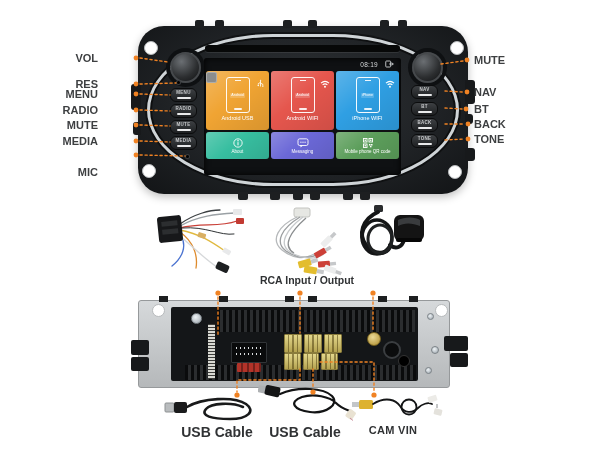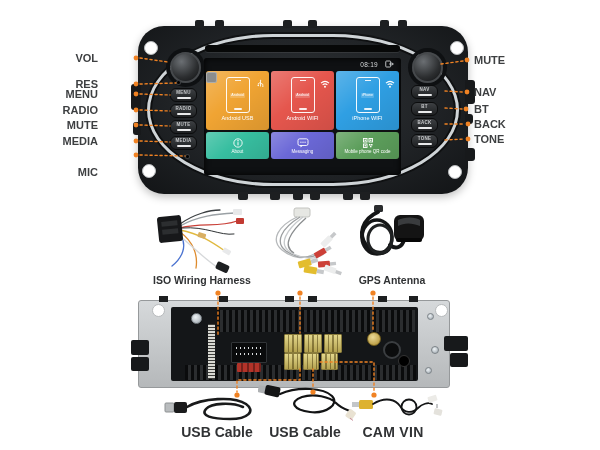--- a/index.html
+++ b/index.html
@@ -6,21 +6,21 @@
   #canvas{position:relative;width:568px;height:450px;background:#ffffff;overflow:hidden;
           font-family:"Liberation Sans",sans-serif;}
   .abs{position:absolute;}
 
   
   .co{position:absolute;font-size:11px;font-weight:600;color:#3d3f41;height:14px;line-height:14px;z-index:10;}
   .co.l{right:470px;text-align:right;}
   .co.r{left:474px;text-align:left;}
   .acc-label{position:absolute;top:274px;width:124px;text-align:center;font-size:10.5px;font-weight:600;color:#303234;z-index:10;}
   .cab-label{position:absolute;top:424px;width:84px;text-align:center;font-size:14px;font-weight:600;color:#303234;z-index:10;}
-  .cab-label.small{font-size:14px;font-weight:700;letter-spacing:.3px;}
+  .cab-label.small{font-size:11px;font-weight:700;letter-spacing:.3px;}
 
   
   #unit{left:138px;top:26px;width:330px;height:168px;z-index:1;
         background:radial-gradient(ellipse at 50% 45%,#303438 0%,#202326 55%,#121416 100%);
         border-radius:26px;box-shadow:0 3px 8px rgba(0,0,0,.25);}
   #trim{position:absolute;left:9px;top:8px;right:9px;bottom:8px;border:3px solid #cfd4d7;
         border-radius:42% / 52%;box-shadow:inset 0 0 0 2px rgba(0,0,0,.55), 0 0 0 2px rgba(0,0,0,.45);}
   .hole{position:absolute;width:12px;height:12px;border-radius:50%;background:#fff;border:1px solid #b7babc;}
   .knob{position:absolute;width:27px;height:27px;border-radius:50%;
         background:radial-gradient(circle at 35% 28%,#6b6f73,#2c2e30 60%,#101112);
@@ -320,22 +320,21 @@
       <path d="M28 7 C12 14 8 30 16 40 C24 50 36 50 40 42"></path>
       <path d="M40 40 C46 45 52 42 54 35"></path>
     </g>
     <ellipse cx="27" cy="32" rx="15" ry="17" stroke="#141516" stroke-width="3.5" fill="none"></ellipse>
     <ellipse cx="30" cy="34" rx="12" ry="14" stroke="#1f2122" stroke-width="3" fill="none"></ellipse>
     <rect x="44" y="10" width="30" height="26" rx="6" fill="#141414"></rect>
     <path d="M48 15 C54 11.5 66 11.5 70 15 L70 21 C62 17.5 54 17.5 48 21 Z" fill="#3a3c3e"></path>
     <rect x="46" y="33" width="26" height="4" rx="2" fill="#070707"></rect>
   </svg>
 
-  <div class="acc-label" style="left:140px;">ISO Wiring Harness</div>
-  <div class="acc-label" style="left:330px;">GPS Antenna</div>
+  <div class="acc-label" style="left:245px;">RCA Input / Output</div>
 
   <div id="sled" class="abs">
     <div style="position:absolute;top:-5px;left:20px;width:9px;height:6px;background:#1d1f21;"></div>
     <div style="position:absolute;top:-5px;left:80px;width:9px;height:6px;background:#1d1f21;"></div>
     <div style="position:absolute;top:-5px;left:146px;width:9px;height:6px;background:#1d1f21;"></div>
     <div style="position:absolute;top:-5px;left:169px;width:9px;height:6px;background:#1d1f21;"></div>
     <div style="position:absolute;top:-5px;left:239px;width:9px;height:6px;background:#1d1f21;"></div>
     <div style="position:absolute;top:-5px;left:270px;width:9px;height:6px;background:#1d1f21;"></div>
     <div class="hole" style="left:13px;top:3px;width:11px;height:11px;"></div>
     <div class="hole" style="left:296px;top:3px;width:11px;height:11px;"></div>

